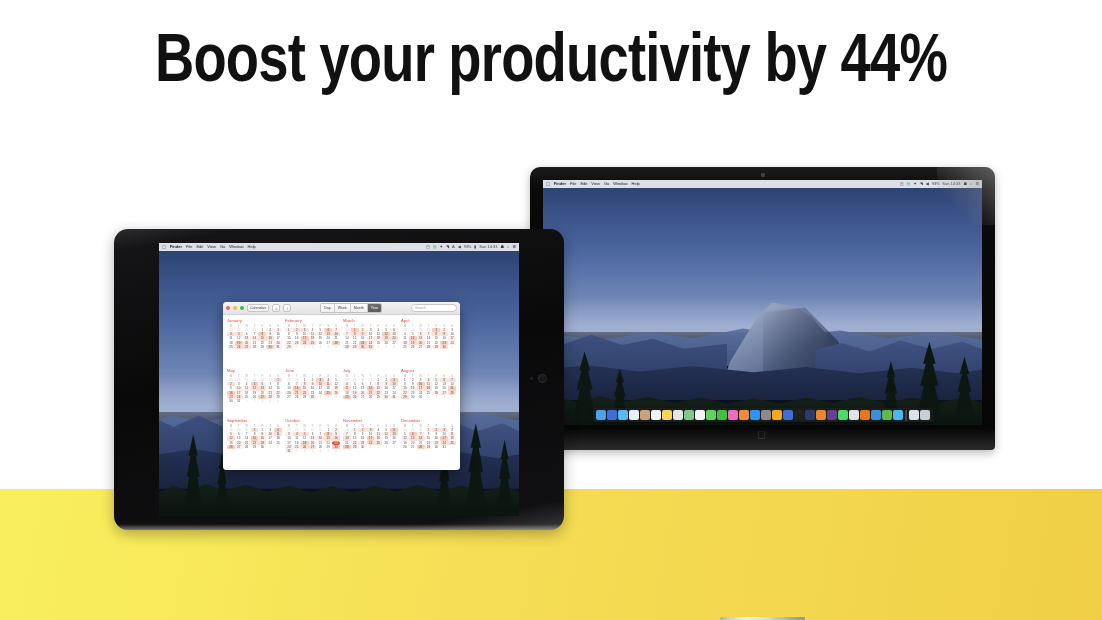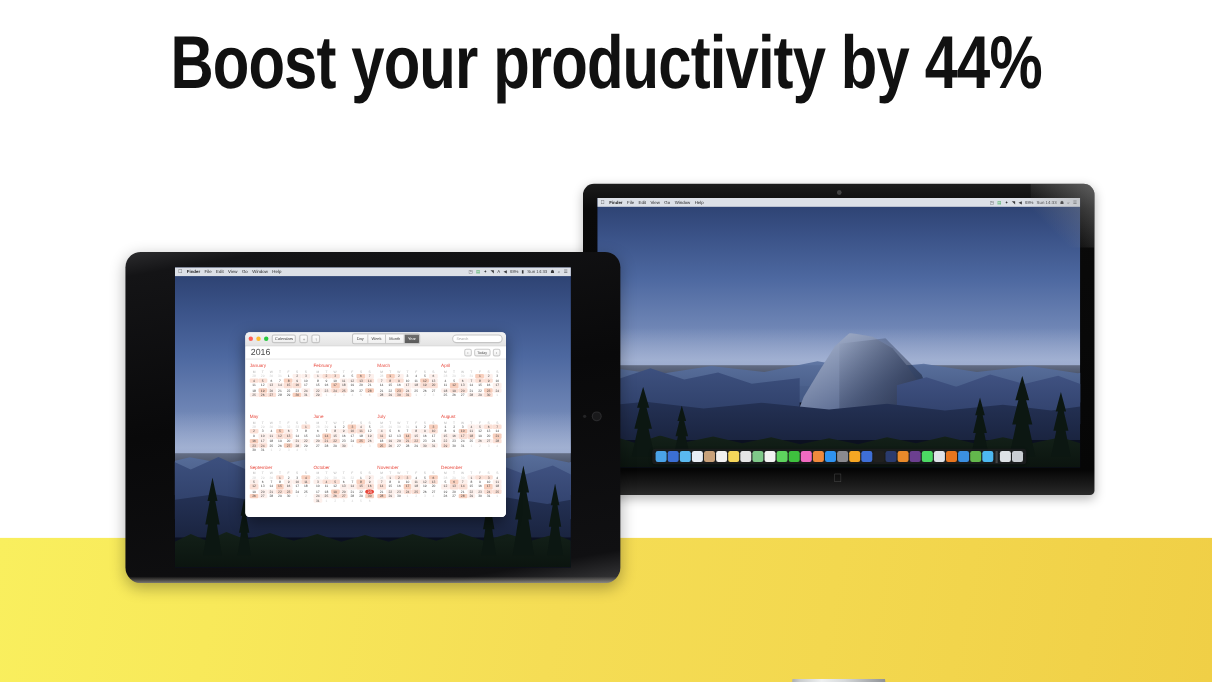--- a/index.html
+++ b/index.html
@@ -418,28 +418,20 @@
           <span class="tb-icon">↑</span>
           <span class="seg">
             <div>Day</div>
             <div>Week</div>
             <div>Month</div>
             <div class="active">Year</div>
           </span>
           <span class="srch">Search</span>
         </div>
 
-        <div id="calwin-subbar">
-          <span id="cal-year">2016</span>
-          <span class="nav">
-            <span class="nav-btn">‹</span>
-            <span class="nav-btn">Today</span>
-            <span class="nav-btn">›</span>
-          </span>
-        </div>
 
         <div id="cal-grid">
             <div class="month">
               <div class="mname">January</div>
               <div class="dows">
                 <span>M</span>
                 <span>T</span>
                 <span>W</span>
                 <span>T</span>
                 <span>F</span>

